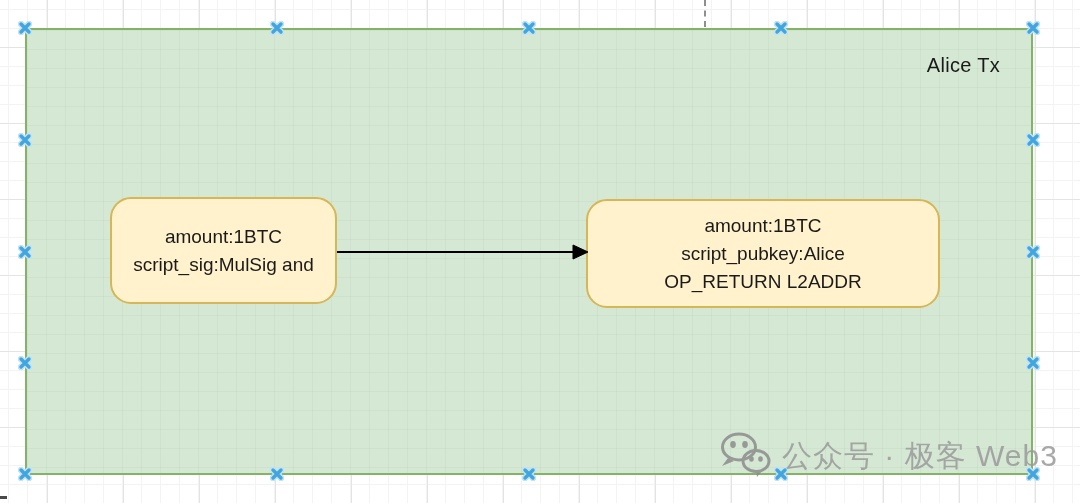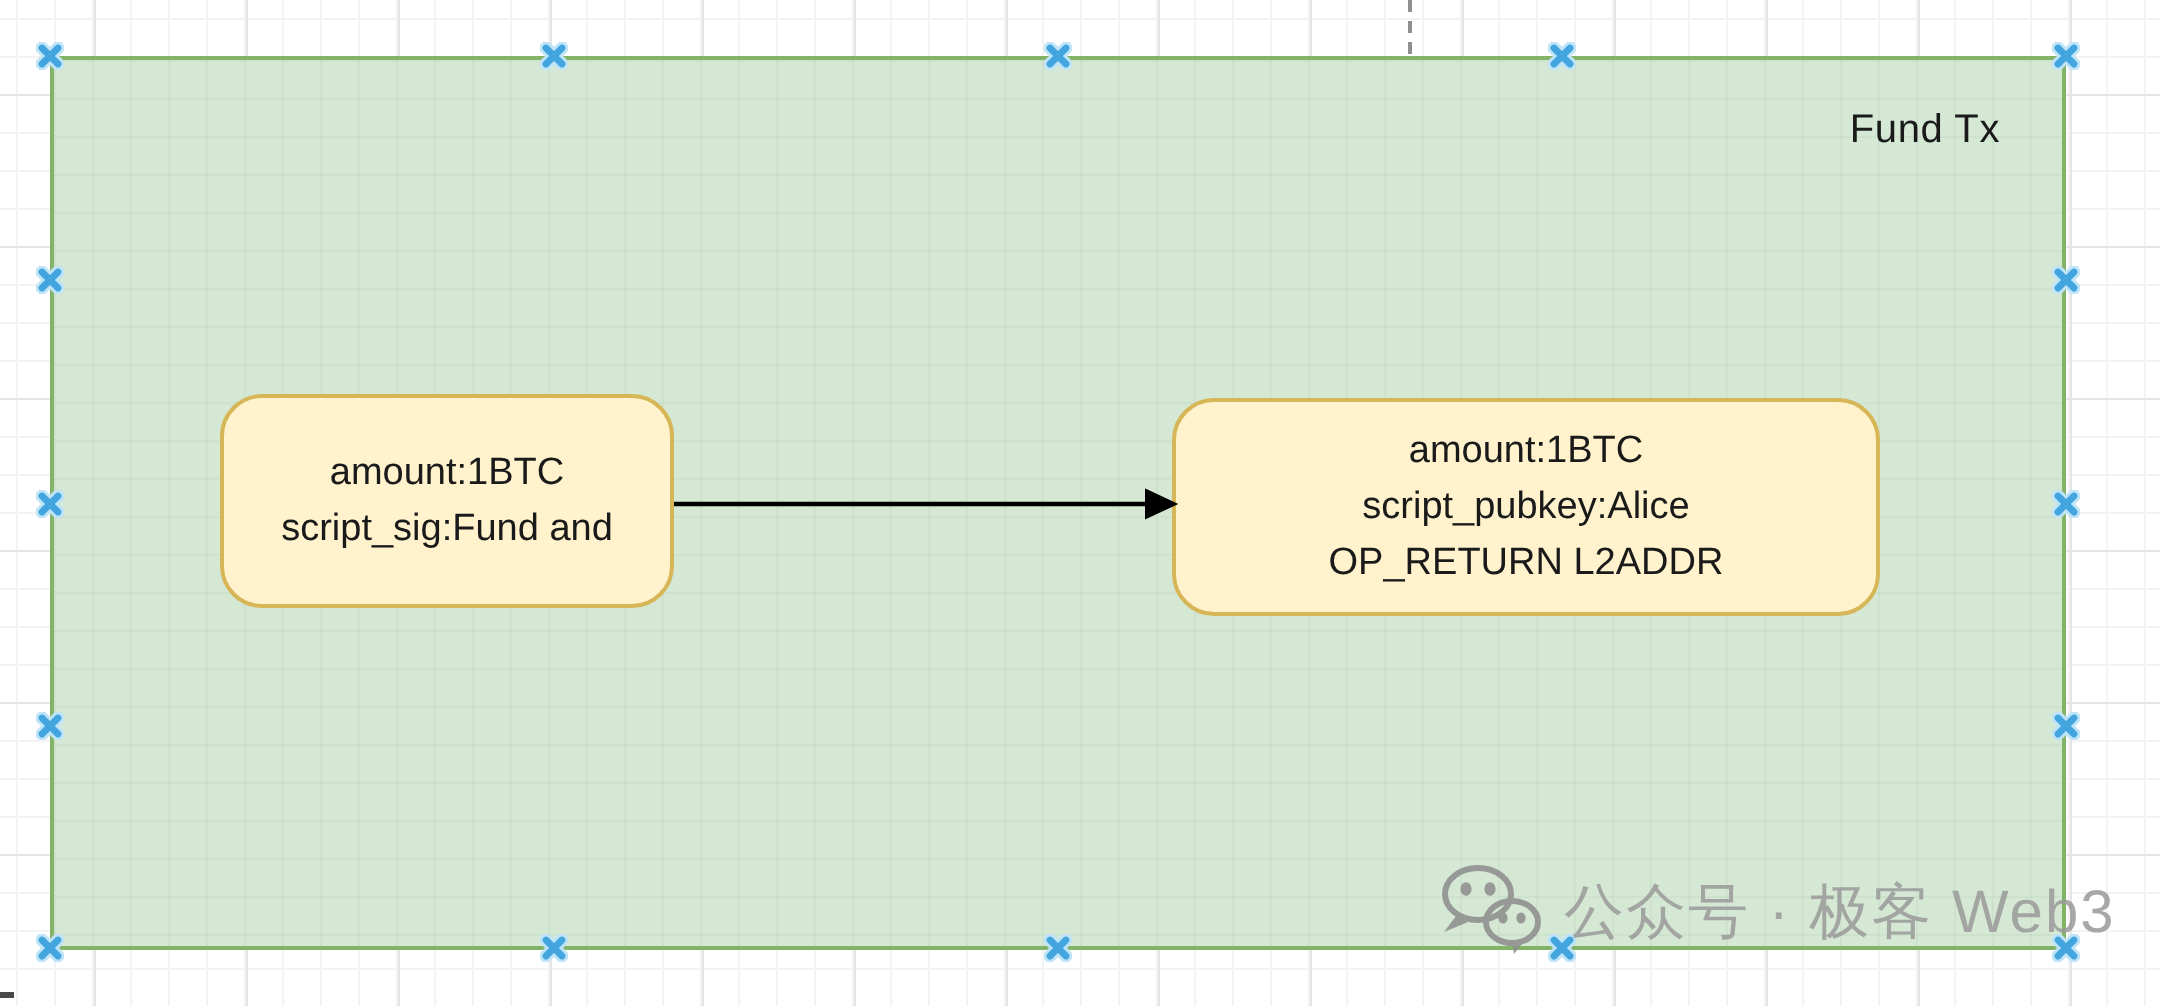--- a/index.html
+++ b/index.html
@@ -110,26 +110,26 @@
 </style>
 </head>
 <body>
 
 <div class="canvas">
 
   <div class="page-guide"></div>
   <div class="corner-tick"></div>
 
   <div class="container-rect">
-    <div class="container-label">Fund Tx</div>
+    <div class="container-label">Alice Tx</div>
   </div>
 
   <div class="node node-input">
     <span>amount:1BTC</span>
-    <span>script_sig:Fund and</span>
+    <span>script_sig:MulSig and</span>
   </div>
 
   <div class="node node-output">
     <span>amount:1BTC</span>
     <span>script_pubkey:Alice</span>
     <span>OP_RETURN L2ADDR</span>
   </div>
 
   <svg class="edge-svg" viewBox="0 0 252 24" xmlns="http://www.w3.org/2000/svg">
     <line x1="0" y1="12" x2="237" y2="12" stroke="#000000" stroke-width="2.2"></line>

